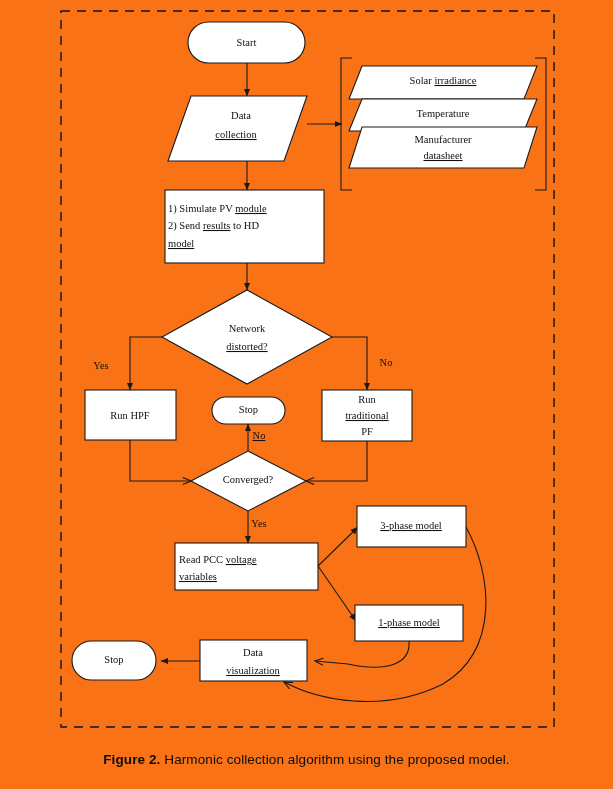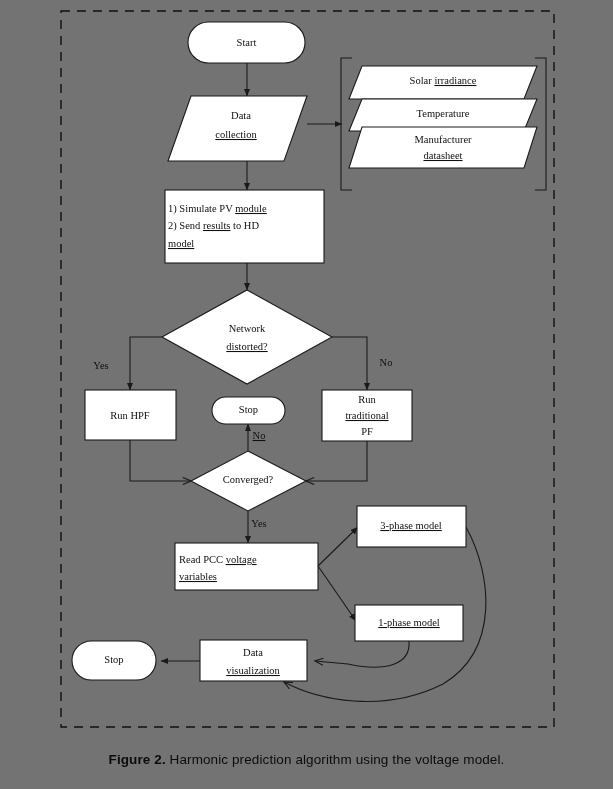--- a/index.html
+++ b/index.html
@@ -12,21 +12,21 @@
     width: 613px;
     height: 789px;
     font-family: "Liberation Serif", "DejaVu Serif", serif;
     overflow: hidden;
     position: relative;
   }
   #figure-root {
     position: relative;
     width: 613px;
     height: 789px;
-    background: #737373;
+    background: #f97316;
   }
   #flow-svg {
     position: absolute;
     left: 0;
     top: 0;
     width: 613px;
     height: 745px;
     display: block;
   }
   .node-shape {
@@ -258,16 +258,16 @@
 
     <text class="edge-label" x="101" y="367">Yes</text>
     <text class="edge-label" x="386" y="364">No</text>
     <text class="edge-label" x="259" y="437">
       <tspan class="spell-green">No</tspan>
     </text>
     <text class="edge-label" x="259" y="525">Yes</text>
   </svg>
 
   <div id="caption">
-    <span class="caption-label">Figure 2.</span><span> Harmonic prediction algorithm using the voltage model.</span>
+    <span class="caption-label">Figure 2.</span><span> Harmonic collection algorithm using the proposed model.</span>
   </div>
 
 </div>
 
 </body></html>

